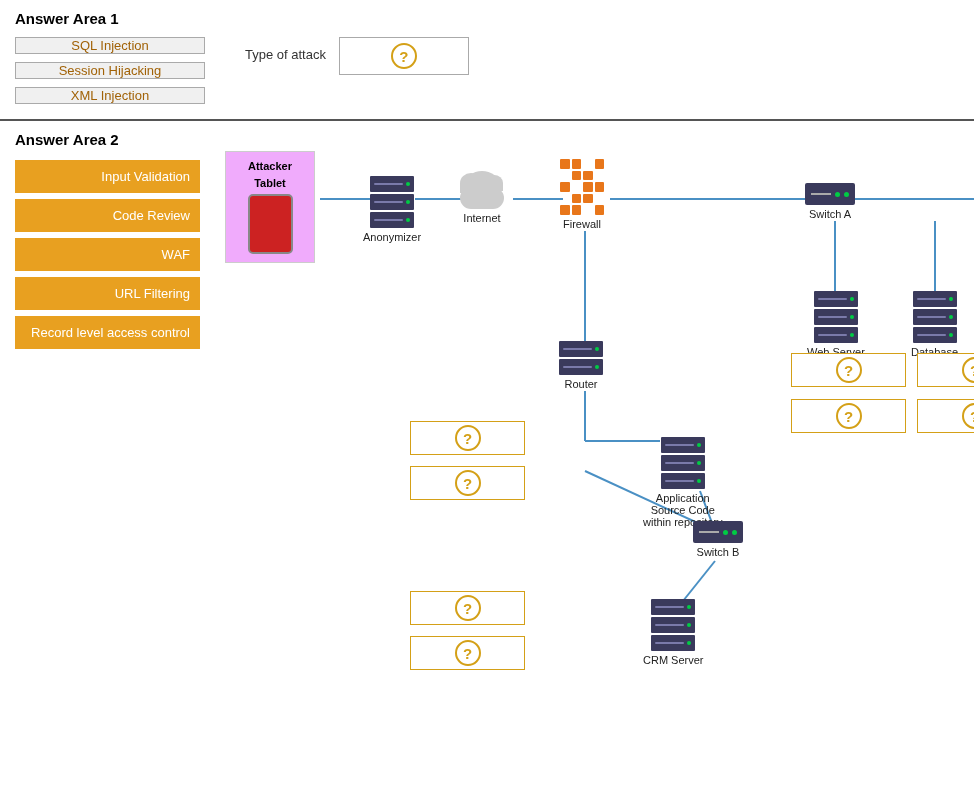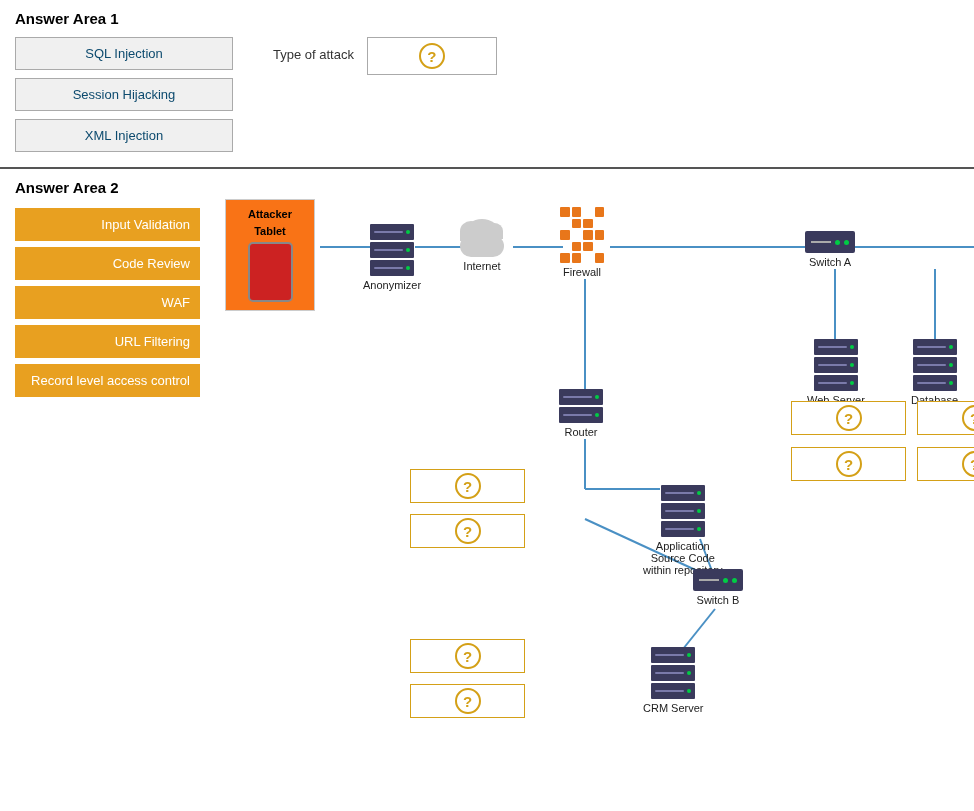--- a/index.html
+++ b/index.html
@@ -27,26 +27,26 @@
       gap: 40px;
     }
     .drag-items-col {
       display: flex;
       flex-direction: column;
       gap: 8px;
     }
     .drag-item-btn {
       background: #f0f0f0;
       border: 1px solid #aaa;
-      padding: 8px 20px;
-      width: 218px;
+      padding: 0 20px;
+      width: 190px;
       text-align: center;
       font-size: 13px;
       cursor: pointer;
-      color: #0c4a6e;
+      color: #a16207;
     }
     .type-attack-col {
       display: flex;
       flex-direction: row;
       align-items: center;
       gap: 13px;
     }
     .type-attack-label {
       font-size: 13px;
       color: #333;
@@ -130,21 +130,21 @@
       text-align: center;
       color: #222;
     }
 
     
     .attacker-box {
       position: absolute;
       left: 10px;
       top: 20px;
       border: 1px solid #ccc;
-      background: #f97316;
+      background: #f0abfc;
       padding: 8px;
       width: 90px;
       display: flex;
       flex-direction: column;
       align-items: center;
       gap: 5px;
     }
     .attacker-label {
       font-size: 11px;
       text-align: center;

